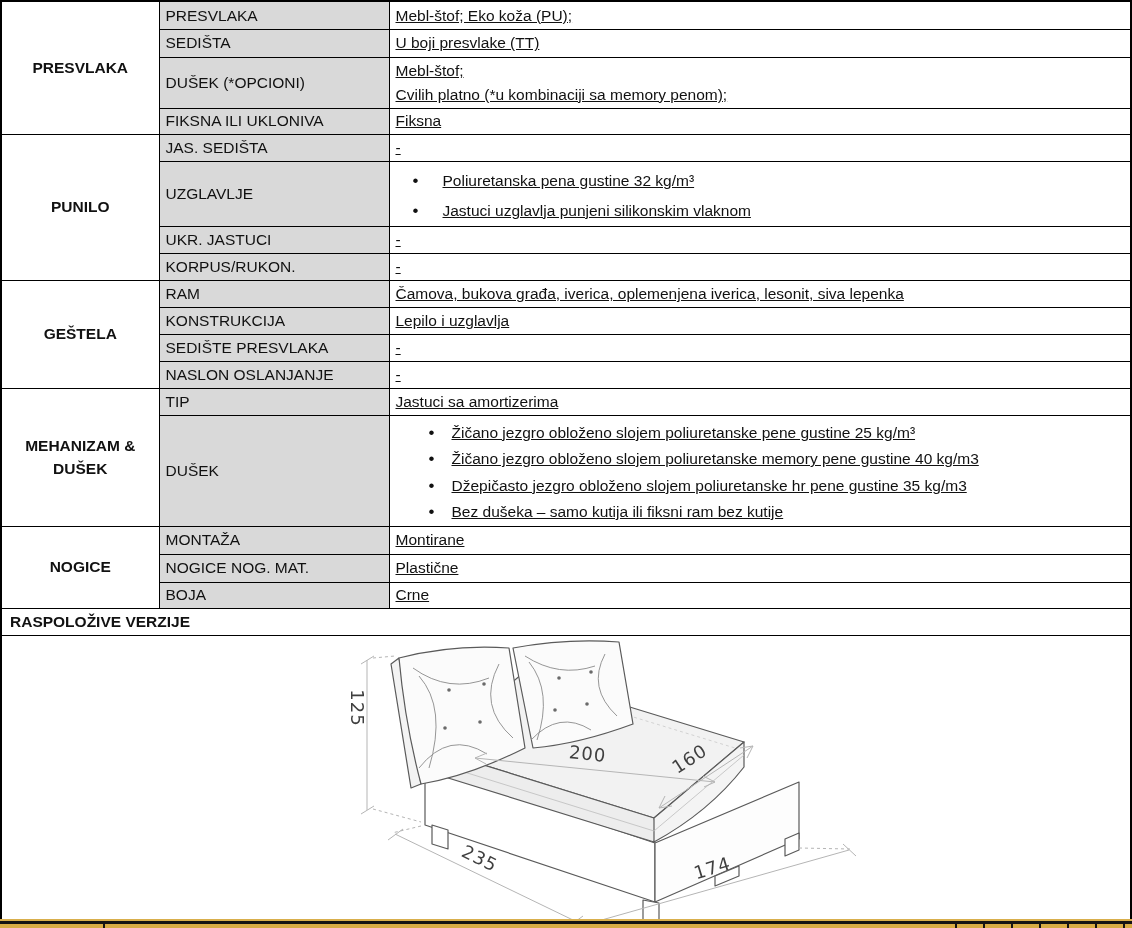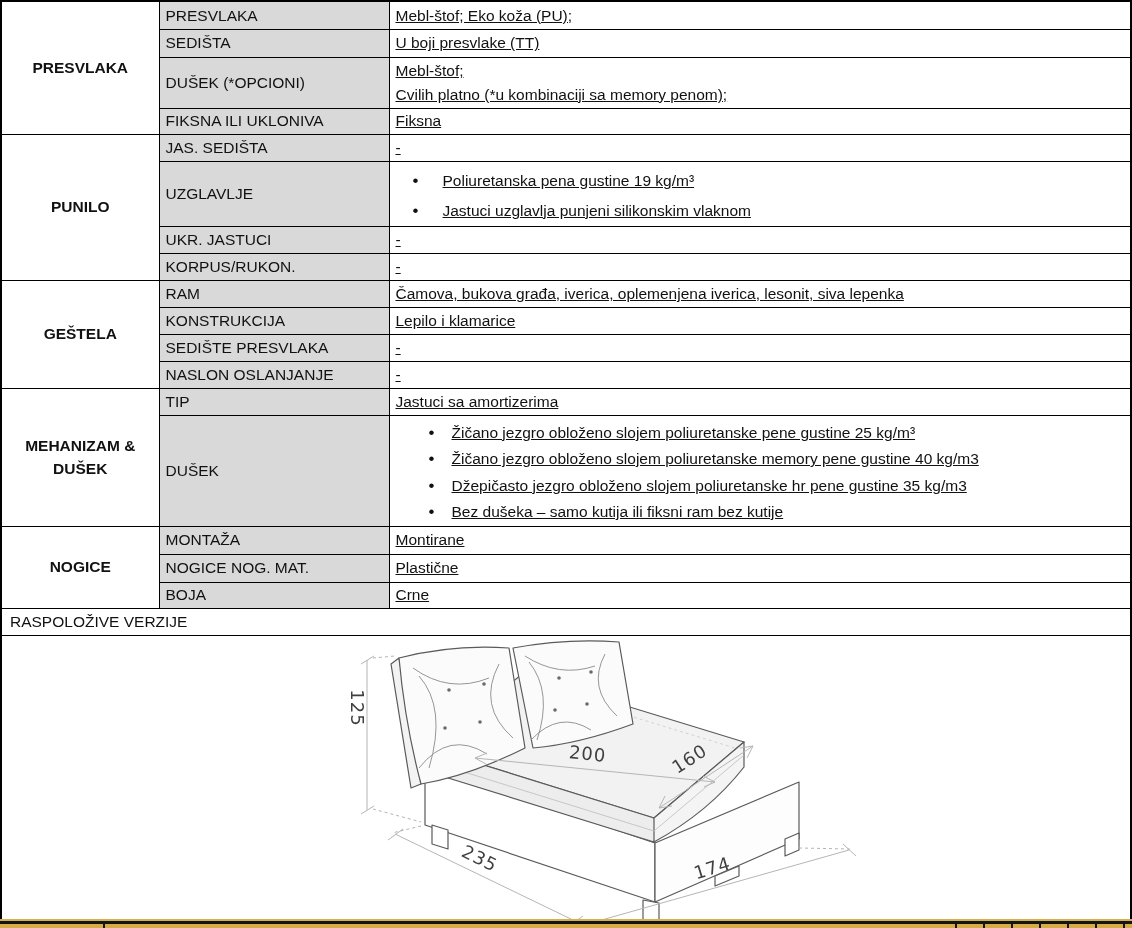--- a/index.html
+++ b/index.html
@@ -47,21 +47,21 @@
     line-height:30px;
     white-space:nowrap;
   }
   ul.bullets li::before{
     content:"\2022";
     position:absolute; left:17px; top:0;
     font-size:17px;
   }
   ul.bullets.lg li{ padding-left:56px; line-height:26.5px; }
   ul.bullets.lg li::before{ left:33px; }
-  tr.r-versions td{ font-weight:normal; padding-left:8px; font-size:15.5px; }
+  tr.r-versions td{ font-weight:bold; padding-left:8px; font-size:15.5px; }
   td.imgcell{ position:relative; padding:0; }
   
   .strip{ position:absolute; left:0; bottom:0; width:1132px; height:9px; }
   .strip .gold-top{ position:absolute; left:0; top:0; width:100%; height:2px; background:#D9AF4C; }
   .strip .black{ position:absolute; left:0; top:2px; width:100%; height:2.5px; background:#141414; }
   .strip .gold{ position:absolute; left:0; top:4.5px; width:100%; height:4.5px; background:#D8AC45; }
   .strip .div{ position:absolute; top:2px; width:2px; height:7px; background:#141414; }
   svg text.dim{
     font-family:"DejaVu Sans", sans-serif;
     font-size:18px;
@@ -106,42 +106,42 @@
 
   <tr style="height:27px">
     <td class="sec" rowspan="4">PUNILO</td>
     <td class="lbl">JAS. SEDIŠTA</td>
     <td class="val">-</td>
   </tr>
   <tr style="height:64px">
     <td class="lbl vtop">UZGLAVLJE</td>
     <td class="val vtop">
       <ul class="bullets">
-        <li>Poliuretanska pena gustine 19 kg/m³</li>
+        <li>Poliuretanska pena gustine 32 kg/m³</li>
         <li>Jastuci uzglavlja punjeni silikonskim vlaknom</li>
       </ul>
     </td>
   </tr>
   <tr style="height:27px">
     <td class="lbl">UKR. JASTUCI</td>
     <td class="val">-</td>
   </tr>
   <tr style="height:27px">
     <td class="lbl">KORPUS/RUKON.</td>
     <td class="val">-</td>
   </tr>
 
   <tr style="height:27px">
     <td class="sec" rowspan="4">GEŠTELA</td>
     <td class="lbl">RAM</td>
     <td class="val">Čamova, bukova građa, iverica, oplemenjena iverica, lesonit, siva lepenka</td>
   </tr>
   <tr style="height:27px">
     <td class="lbl">KONSTRUKCIJA</td>
-    <td class="val">Lepilo i klamarice</td>
+    <td class="val">Lepilo i uzglavlja</td>
   </tr>
   <tr style="height:27px">
     <td class="lbl">SEDIŠTE PRESVLAKA</td>
     <td class="val">-</td>
   </tr>
   <tr style="height:27px">
     <td class="lbl">NASLON OSLANJANJE</td>
     <td class="val">-</td>
   </tr>
 

